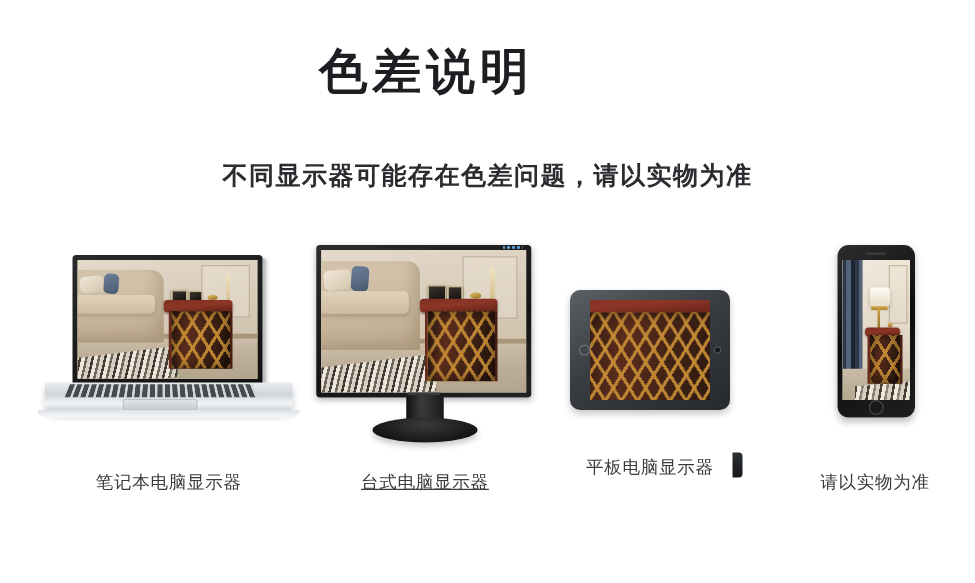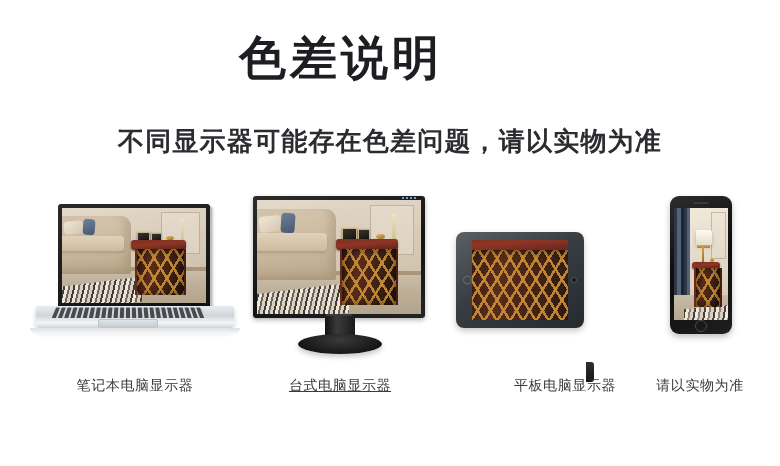--- a/index.html
+++ b/index.html
@@ -16,33 +16,33 @@
     -webkit-font-smoothing: antialiased;
   }
 
   
   .page-title {
     position: absolute;
     top: 36px;
     left: 0;
     width: 682px;
     text-align: center;
-    font-size: 47px;
+    font-size: 39px;
     line-height: 44px;
     font-weight: bold;
     color: #1d1d22;
     letter-spacing: 4px;
   }
   .page-subtitle {
     position: absolute;
     top: 126px;
     left: 0;
     width: 780px;
     text-align: center;
-    font-size: 26px;
+    font-size: 20px;
     line-height: 30px;
     font-weight: bold;
     color: #2b2b30;
     letter-spacing: 1.2px;
   }
 
   
   .devices {
     position: absolute;
     top: 196px;
@@ -466,21 +466,21 @@
     background: linear-gradient(180deg, #2c2f33, #16181b);
     border-radius: 0 3px 3px 0;
   }
   
   .tablet-screen .scene .table-unit {
     width: 130%;
     height: 120%;
     right: -16%;
     bottom: -14%;
   }
-  #device-tablet .device-caption { bottom: 2px; margin-left: 45px; }
+  #device-tablet .device-caption { bottom: 14px; }
 
   
   #device-phone { left: 645px; width: 110px; height: 200px; }
   .phone-body {
     position: absolute;
     left: 25px;
     top: 0px;
     width: 62px;
     height: 138px;
     background: linear-gradient(150deg, #2d2d2f 0%, #0c0c0d 50%, #1f1f21 100%);

